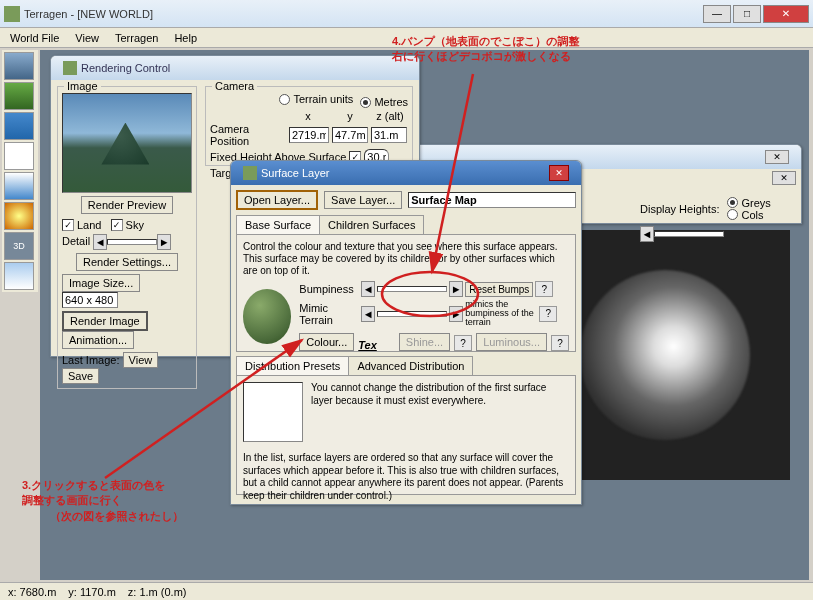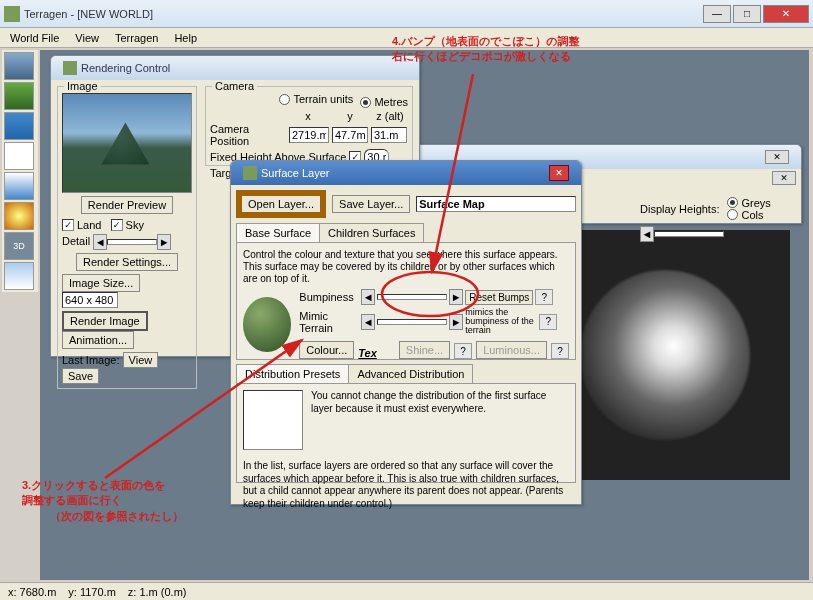--- a/index.html
+++ b/index.html
@@ -184,21 +184,21 @@
   </div>
 </div>
 
 <div class="window" style="left:230px; top:160px; width:352px; height:345px; z-index:10;">
   <div class="win-title" style="background:linear-gradient(to bottom,#5a8ed0,#3a6eb0);">
     <div class="wicon"></div>
     <div class="wtitle" style="color:#fff">Surface Layer</div>
     <div class="win-close">✕</div>
   </div>
   <div style="padding:5px;display:flex;gap:6px;align-items:center">
-    <span class="btn" style="border:6px solid #a16207">Open Layer...</span>
+    <span class="btn" style="border:2px solid #a16207">Open Layer...</span>
     <span class="btn">Save Layer...</span>
     <input class="input" style="flex: 1 1 0%; font-weight: bold;" value="Surface Map">
   </div>
   <div style="padding:0 5px">
     <span class="tab active">Base Surface</span><span class="tab">Children Surfaces</span>
     <div class="tabpanel" style="height:118px">
       <div style="font-size:10px;line-height:1.2">Control the colour and texture that you see where this surface appears. This surface may be covered by its children or by other surfaces which are on top of it.</div>
       <div style="display:flex;gap:8px;margin-top:4px;align-items:center">
         <div class="texture-ball"></div>
         <div style="flex:1">
@@ -226,21 +226,21 @@
             <span class="small-q">?</span>
             <span class="btn" style="color:#999">Luminous...</span>
             <span class="small-q">?</span>
           </div>
         </div>
       </div>
     </div>
   </div>
   <div style="padding:4px 5px 0">
     <span class="tab active">Distribution Presets</span><span class="tab">Advanced Distribution</span>
-    <div class="tabpanel" style="height:100px">
+    <div class="tabpanel" style="height:120px">
       <div style="display:flex;gap:8px">
         <div style="width:60px;height:60px;background:#fff;border:1px inset #888"></div>
         <div style="flex:1;font-size:10px;line-height:1.25">You cannot change the distribution of the first surface layer because it must exist everywhere.</div>
       </div>
       <div style="font-size:10px;margin-top:10px;line-height:1.25">In the list, surface layers are ordered so that any surface will cover the surfaces which appear before it. This is also true with children surfaces, but a child cannot appear anywhere its parent does not appear. (Parents keep their children under control.)</div>
     </div>
   </div>
 </div>
 
 <div class="annotation" style="left:392px; top:34px;">

